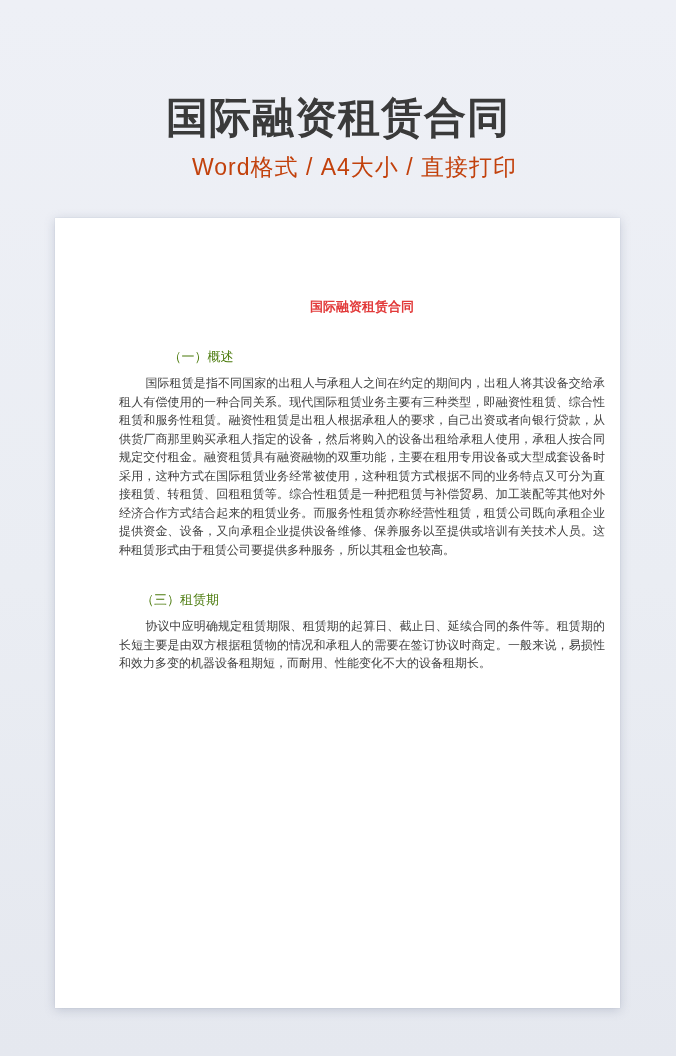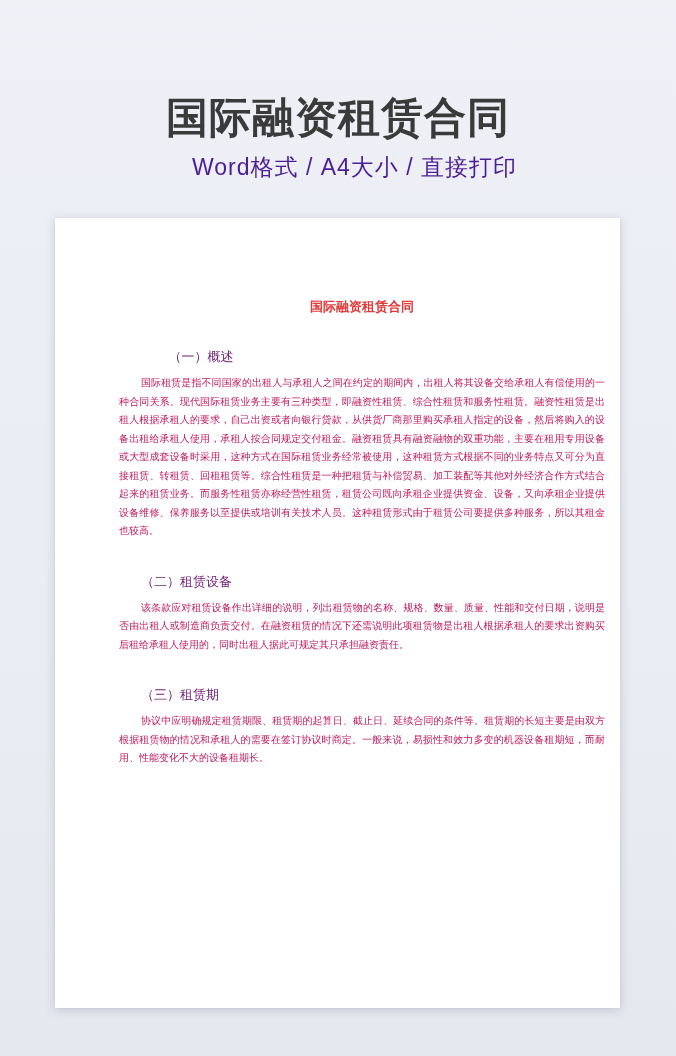--- a/index.html
+++ b/index.html
@@ -21,21 +21,21 @@
     line-height: 48px;
     font-weight: 700;
     color: #3a3a3a;
     letter-spacing: 1px;
   }
   .hero-subtitle {
     margin: 12px 0 0 0;
     font-size: 23px;
     line-height: 26px;
     font-weight: 400;
-    color: #4c1d95;
+    color: #c2410c;
     letter-spacing: 1px;
     padding-left: 33px;
   }
 
   
   .doc-page {
     position: absolute;
     left: 55px;
     top: 186px;
     width: 565px;
@@ -49,33 +49,33 @@
     text-align: center;
     font-family: "Liberation Sans", sans-serif;
     font-size: 13px;
     line-height: 18px;
     font-weight: 700;
   }
   .doc-heading {
     font-family: "Liberation Serif", "DejaVu Serif", serif;
     font-size: 13px;
     line-height: 18px;
-    color: #701a75;
+    color: #4d7c0f;
     margin-top: 30px;
     text-indent: 1.7em;
   }
   .doc-section:first-child .doc-heading {
     margin-top: 20px;
     text-indent: 3.8em;
   }
   .doc-para {
     font-family: "Liberation Serif", "DejaVu Serif", serif;
-    font-size: 10px;
+    font-size: 12px;
     line-height: 18.5px;
-    color: #be185d;
+    color: #404040;
     text-align: justify;
     text-indent: 2.2em;
     margin: 8px 0 0 0;
     word-break: break-all;
   }
 </style>
 </head>
 <body>
 
 <div class="hero">
@@ -84,21 +84,17 @@
 </div>
 
 <div class="doc-page">
   <h2 class="doc-title" style="color: rgb(226, 58, 58);">国际融资租赁合同</h2>
   <div id="doc-sections">
       <div class="doc-section">
         <div class="doc-heading">（一）概述</div>
         <p class="doc-para">国际租赁是指不同国家的出租人与承租人之间在约定的期间内，出租人将其设备交给承租人有偿使用的一种合同关系。现代国际租赁业务主要有三种类型，即融资性租赁、综合性租赁和服务性租赁。融资性租赁是出租人根据承租人的要求，自己出资或者向银行贷款，从供货厂商那里购买承租人指定的设备，然后将购入的设备出租给承租人使用，承租人按合同规定交付租金。融资租赁具有融资融物的双重功能，主要在租用专用设备或大型成套设备时采用，这种方式在国际租赁业务经常被使用，这种租赁方式根据不同的业务特点又可分为直接租赁、转租赁、回租租赁等。综合性租赁是一种把租赁与补偿贸易、加工装配等其他对外经济合作方式结合起来的租赁业务。而服务性租赁亦称经营性租赁，租赁公司既向承租企业提供资金、设备，又向承租企业提供设备维修、保养服务以至提供或培训有关技术人员。这种租赁形式由于租赁公司要提供多种服务，所以其租金也较高。</p>
       </div>
       <div class="doc-section">
-        <div class="doc-heading">（二）租赁设备</div>
-        <p class="doc-para">该条款应对租赁设备作出详细的说明，列出租赁物的名称、规格、数量、质量、性能和交付日期，说明是否由出租人或制造商负责交付。在融资租赁的情况下还需说明此项租赁物是出租人根据承租人的要求出资购买后租给承租人使用的，同时出租人据此可规定其只承担融资责任。</p>
-      </div>
-      <div class="doc-section">
         <div class="doc-heading">（三）租赁期</div>
         <p class="doc-para">协议中应明确规定租赁期限、租赁期的起算日、截止日、延续合同的条件等。租赁期的长短主要是由双方根据租赁物的情况和承租人的需要在签订协议时商定。一般来说，易损性和效力多变的机器设备租期短，而耐用、性能变化不大的设备租期长。</p>
       </div>
     </div>
 </div>
 
 </body></html>

